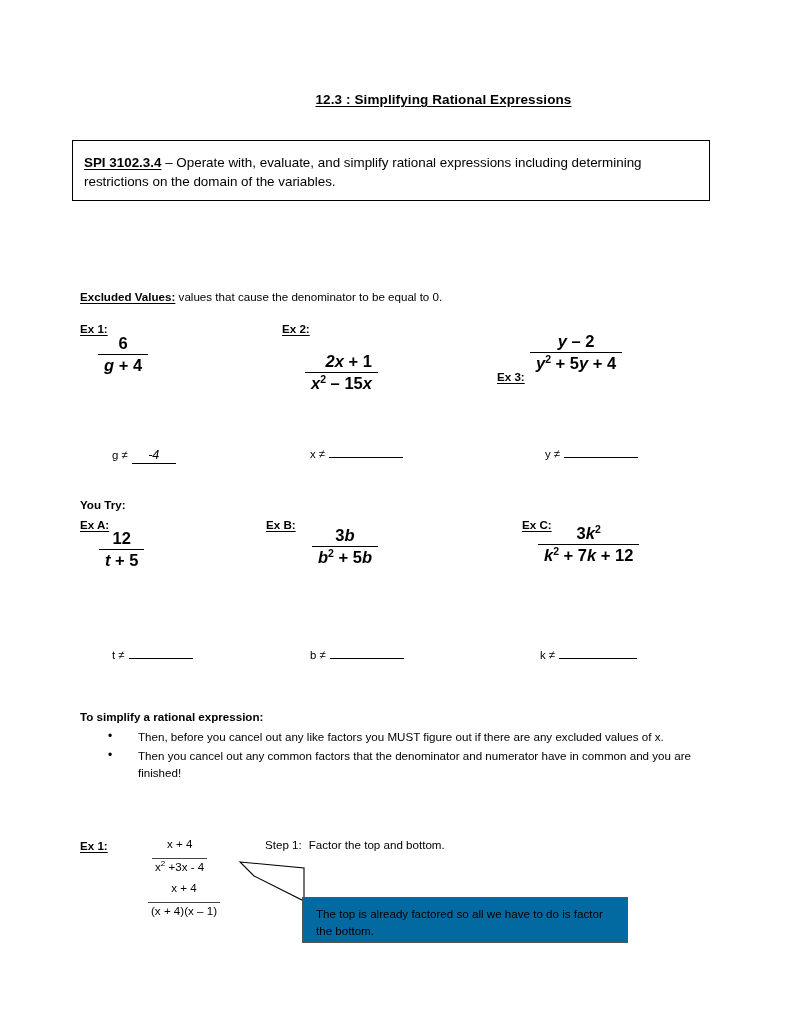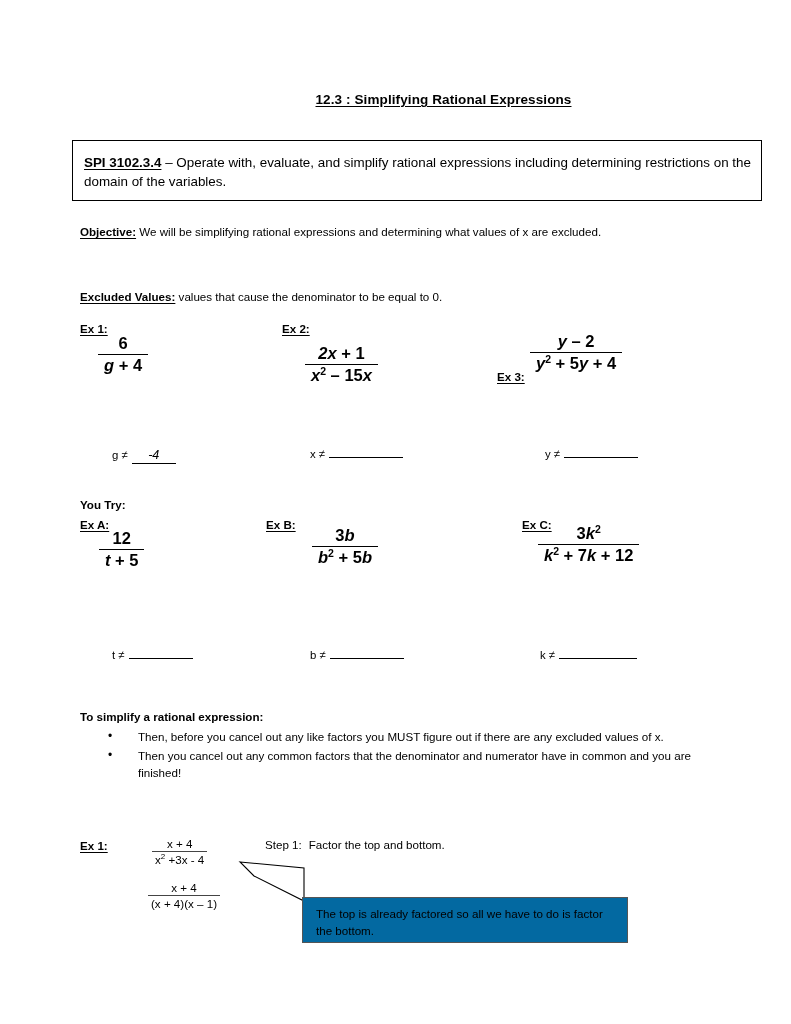--- a/index.html
+++ b/index.html
@@ -36,21 +36,21 @@
   .doc-title span {
     text-decoration: underline;
     text-underline-offset: 2px;
   }
 
   
   .spi-box {
     position: absolute;
     left: 72px;
     top: 140px;
-    width: 690px;
+    width: 638px;
     min-height: 57px;
     border: 1.4px solid #000;
     box-sizing: border-box;
     padding: 12px 10px 9px 11px;
   }
   .spi-text {
     font-size: 13.4px;
     line-height: 1.42;
   }
   .spi-code {
@@ -182,21 +182,21 @@
   }
   .plain-frac {
     position: absolute;
     display: inline-block;
     text-align: center;
     font-size: 11.6px;
     white-space: nowrap;
   }
   .plain-frac .num {
     display: block;
-    padding: 0 8px 1px 8px;
+    padding: 0 8px 8px 8px;
     border-bottom: 1px solid #444;
   }
   .plain-frac .den {
     display: block;
     padding: 1px 3px 0 3px;
   }
   .plain-frac sup {
     font-size: 8px;
     vertical-align: super;
     line-height: 0;
@@ -244,37 +244,34 @@
   <div class="doc-title">
     <span>12.3 : Simplifying Rational Expressions</span>
   </div>
 
   <div class="spi-box">
     <div class="spi-text">
       <span class="spi-code">SPI 3102.3.4</span><span> – </span><span>Operate with, evaluate, and simplify rational expressions including determining restrictions on the domain of the variables.</span>
     </div>
   </div>
 
-  <div class="defn defn-objective">
-    <span class="term">Objective:</span><span> We will be simplifying rational expressions and determining what values of x are excluded.</span>
-  </div>
   <div class="defn defn-excluded">
     <span class="term">Excluded Values:</span><span>  values that cause the denominator to be equal to 0.</span>
   </div>
 
   <div class="ex-label" style="left:80px; top:322px;">Ex 1:</div>
   <div class="ex-label" style="left:266px; top:322px;margin-left:16px;">Ex 2:</div>
   <div class="ex-label" style="left:497px; top:322px;margin-top:48px;">Ex 3:</div>
 
   <div class="frac" style="left:98px; top:334px;">
     <span class="num upright">6</span>
     <span class="den">g<span class="upright"> + 4</span></span>
   </div>
 
-  <div class="frac" style="left:305px; top:344px;">
+  <div class="frac" style="left:305px; top:352px;text-align:right;">
     <span class="num">2x<span class="upright"> + 1</span></span>
     <span class="den">x<sup class="upright">2</sup><span class="upright"> – 15</span>x</span>
   </div>
 
   <div class="frac" style="left:530px; top:332px;">
     <span class="num">y<span class="upright"> – 2</span></span>
     <span class="den">y<sup class="upright">2</sup><span class="upright"> + 5</span>y<span class="upright"> + 4</span></span>
   </div>
 
   <div class="blank-row" style="left:112px; top:448px;">

